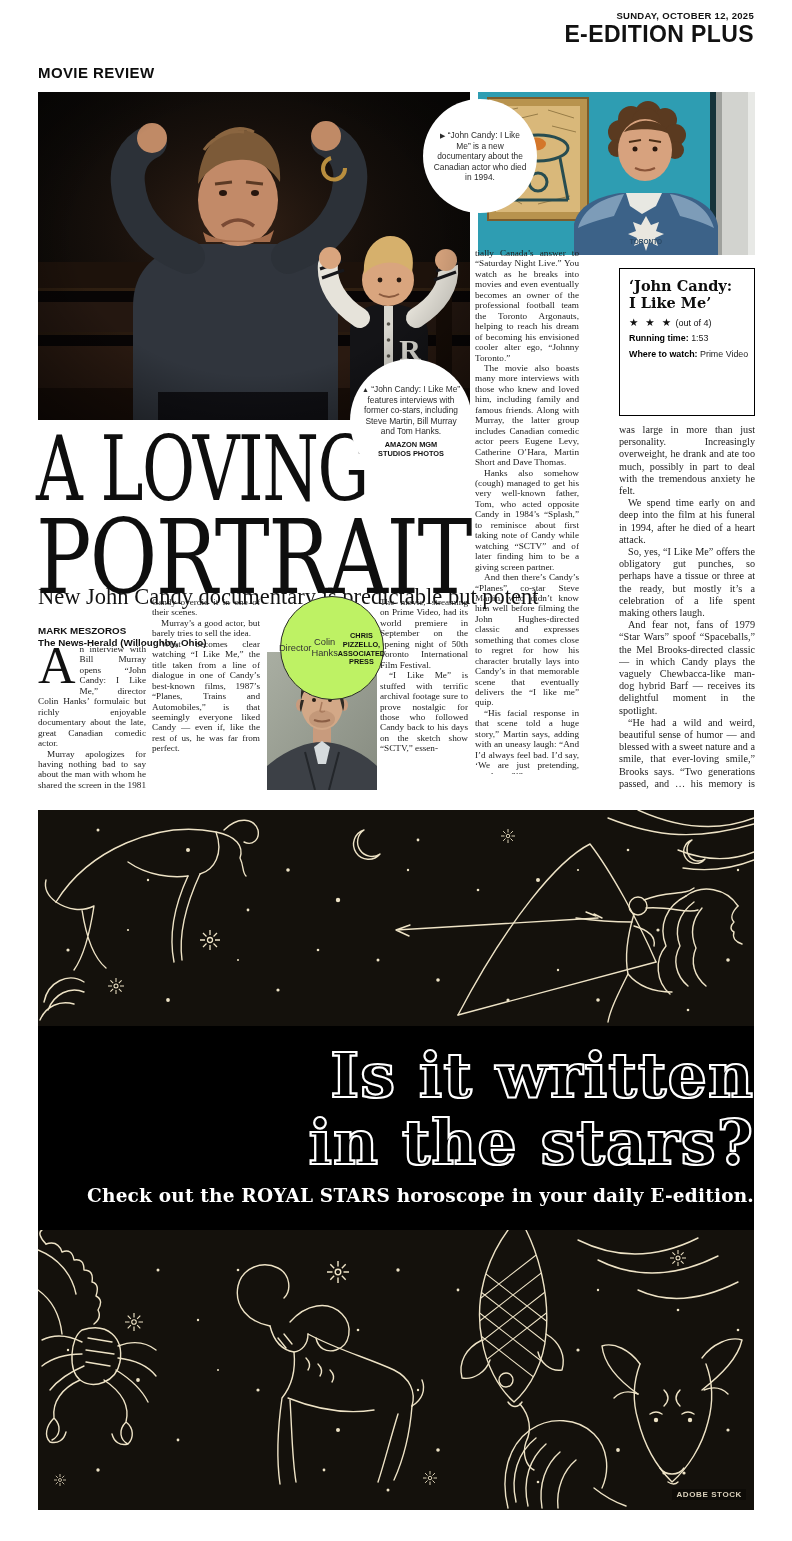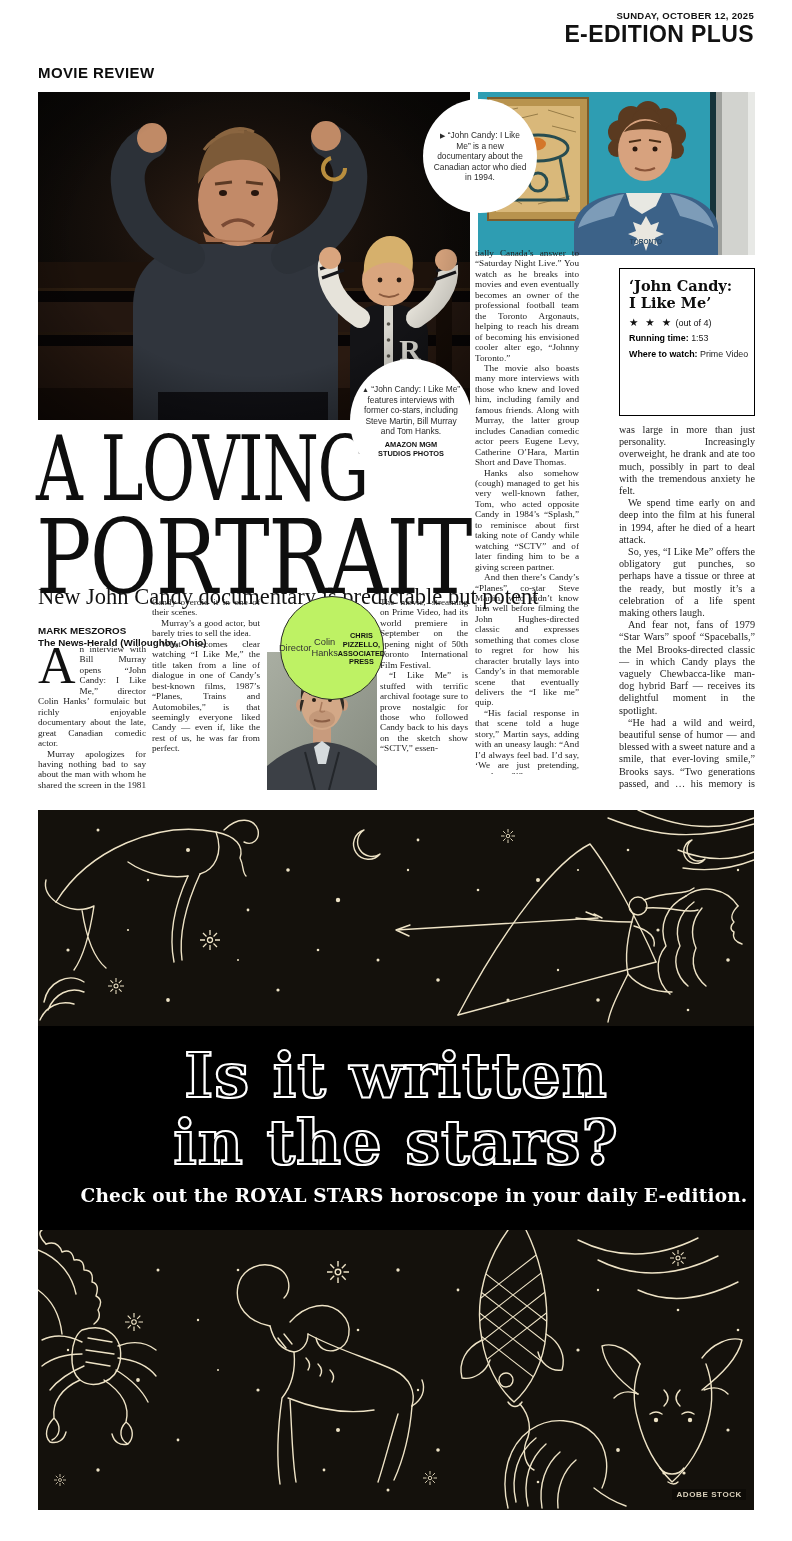--- a/index.html
+++ b/index.html
@@ -44,21 +44,21 @@
   .infobox{left:619px;top:268px;width:136px;height:148px;border:1.5px solid #000;box-sizing:border-box;padding:9px 1px 6px 9px;background:#fff;}
   .ib-title{font-family:"DejaVu Serif",serif;font-weight:700;font-size:14.5px;line-height:16.5px;color:#0d0d0d;}
   .ib-stars{margin-top:5px;font-size:9px;color:#111;}
   .ib-stars .stars{font-size:10.5px;letter-spacing:2px;}
   .ib-row{margin:5px 0 0 0;font-size:8.9px;line-height:10.6px;color:#222;}
   .ib-row b{color:#000;}
   
   .ad{left:38px;top:810px;width:716px;height:700px;}
   .band{position:absolute;left:0;width:716px;overflow:hidden;}
   .band-top{top:0;height:216px;background:#14110c;}
-  .band-mid{top:216px;height:204px;background:#000;text-align:center;}
+  .band-mid{top:216px;height:204px;background:#000;text-align:right;}
   .band-bot{top:420px;height:280px;background:#14110c;}
   .ad-h{font-family:"DejaVu Serif",serif;font-weight:700;font-size:62px;line-height:67px;color:#000;-webkit-text-stroke:2.2px #fff;letter-spacing:1px;}
   .ad-h.first{margin-top:16px;}
   .ad-tag{margin-top:9px;font-family:"DejaVu Serif",serif;font-weight:700;font-size:18.5px;color:#fff;letter-spacing:.2px;padding-left:36px;}
   .ad-credit{position:absolute;right:8px;bottom:10px;font-size:8px;font-weight:700;letter-spacing:.6px;color:#d8cfba;background:rgba(0,0,0,.35);padding:1px 4px;}
   .zart{display:block;}
 </style>
 </head>
 <body>
 

